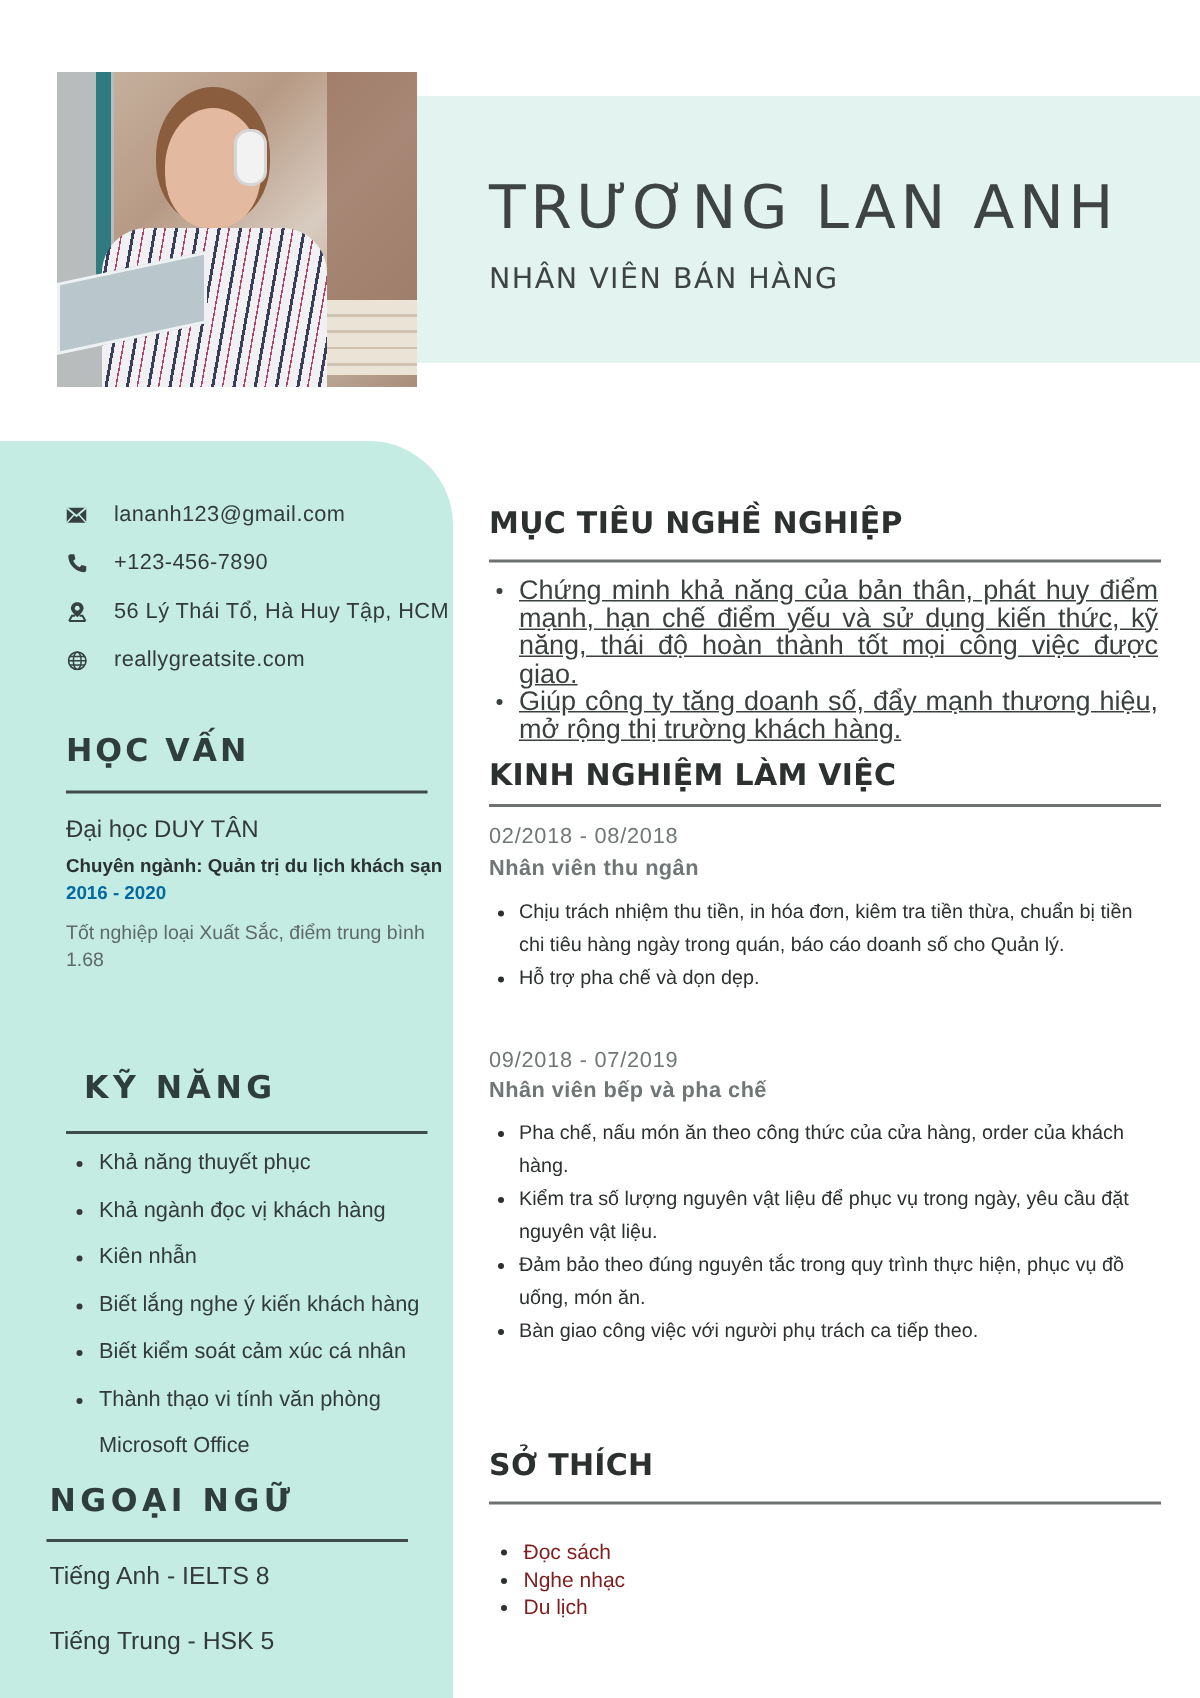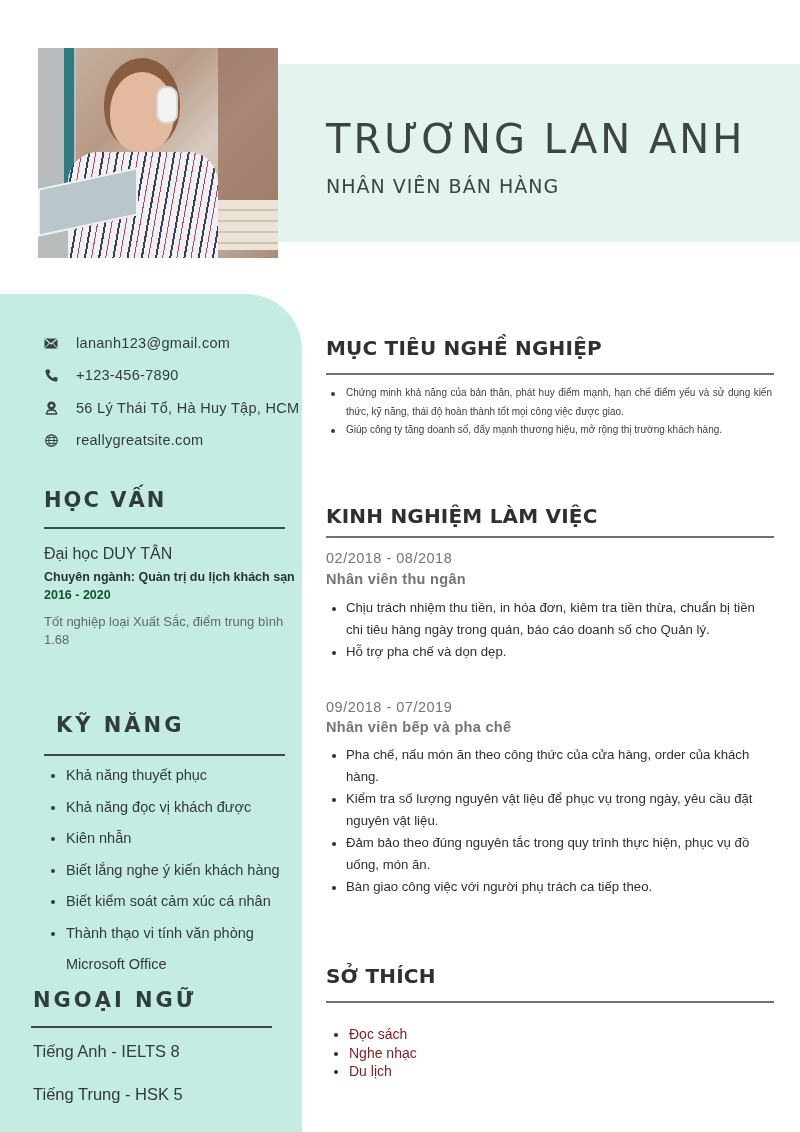--- a/index.html
+++ b/index.html
@@ -39,34 +39,34 @@
   }
   .contact-row { position: absolute; left: 44px; display: flex; align-items: center; font-size: 14px; color: #333b3a; font-family: "Liberation Sans", sans-serif; }
   .contact-row .ico { width: 14px; height: 14px; margin-right: 18px; display: inline-flex; align-items: center; justify-content: center; color: #364241; }
   .contact-row .txt { font-size: 14.5px; letter-spacing: .3px; }
 
   .side-title { position: absolute; font-family: "DejaVu Sans", sans-serif; color: #2f3e3c; letter-spacing: 2px; }
   .side-rule { position: absolute; height: 1.5px; background: #3f4b4a; }
 
   .edu-school { position: absolute; left: 44px; top: 545px; font-size: 16px; color: #333b3a; font-family: "Liberation Sans", sans-serif; }
   .edu-major { position: absolute; left: 44px; top: 570px; font-size: 12.5px; font-weight: bold; color: #2a3231; font-family: "Liberation Sans", sans-serif; }
-  .edu-years { position: absolute; left: 44px; top: 588px; font-size: 12.5px; font-weight: bold; color: #14532d; font-family: "Liberation Sans", sans-serif; }
+  .edu-years { position: absolute; left: 44px; top: 588px; font-size: 12.5px; font-weight: bold; color: #0369a1; font-family: "Liberation Sans", sans-serif; }
   .edu-note { position: absolute; left: 44px; top: 613px; width: 240px; font-size: 13px; line-height: 18px; color: #5f6a68; font-family: "Liberation Sans", sans-serif; }
 
   .skills { position: absolute; left: 48px; top: 760px; width: 250px; list-style: none; font-family: "Liberation Sans", sans-serif; font-size: 14.5px; color: #333b3a; }
   .skills li { position: relative; padding-left: 18px; line-height: 31.5px; }
   .skills li::before { content: ""; position: absolute; left: 3px; top: 14px; width: 4px; height: 4px; border-radius: 50%; background: #333b3a; }
   .skills li .cont { display: block; }
 
   .lang { position: absolute; left: 33px; font-size: 16.5px; color: #333b3a; font-family: "Liberation Sans", sans-serif; }
 
   .main-title { position: absolute; left: 326px; font-family: "DejaVu Sans", sans-serif; font-size: 20px; color: #2c3130; letter-spacing: .2px; }
   .main-rule { position: absolute; left: 326px; width: 448px; height: 1.5px; background: #6e7372; }
 
-  .objective { position: absolute; left: 328px; top: 384px; width: 444px; list-style: none; font-family: "Liberation Sans", sans-serif; font-size: 10px; line-height: 18.5px; color: #3a403f; }
+  .objective { position: absolute; left: 328px; top: 384px; width: 444px; list-style: none; font-family: "Liberation Sans", sans-serif; font-size: 18px; line-height: 18.5px; color: #3a403f; text-decoration: underline; }
   .objective li { position: relative; padding-left: 18px; text-align: justify; }
   .objective li::before { content: ""; position: absolute; left: 3px; top: 8px; width: 4px; height: 4px; border-radius: 50%; background: #3a403f; }
 
   .job-date { position: absolute; left: 326px; font-size: 14.5px; color: #6f7675; font-family: "Liberation Sans", sans-serif; letter-spacing: .5px; }
   .job-title { position: absolute; left: 326px; font-size: 14.5px; font-weight: bold; color: #6f7675; font-family: "Liberation Sans", sans-serif; letter-spacing: .3px; }
   .job-list { position: absolute; left: 328px; width: 444px; list-style: none; font-family: "Liberation Sans", sans-serif; font-size: 13.2px; line-height: 22px; color: #2c3130; }
   .job-list li { position: relative; padding-left: 18px; }
   .job-list li::before { content: ""; position: absolute; left: 4px; top: 10px; width: 4px; height: 4px; border-radius: 50%; background: #2c3130; }
 
   .hobbies { position: absolute; left: 332px; top: 1025px; list-style: none; font-family: "Liberation Sans", sans-serif; font-size: 14px; line-height: 18.5px; color: #7f1d1d; }
@@ -137,21 +137,21 @@
 <div class="side-rule" style="left:44px; top:527px; width:241px;"></div>
 <div class="edu-school">Đại học DUY TÂN</div>
 <div class="edu-major">Chuyên ngành: Quản trị du lịch khách sạn</div>
 <div class="edu-years">2016 - 2020</div>
 <div class="edu-note">Tốt nghiệp loại Xuất Sắc, điểm trung bình 1.68</div>
 
 <h2 class="side-title" style="left:44px; top:713px; font-size:21px; letter-spacing:3px;margin-left:12px;">KỸ NĂNG</h2>
 <div class="side-rule" style="left:44px; top:754px; width:241px;"></div>
 <ul class="skills">
   <li>Khả năng thuyết phục</li>
-  <li>Khả năng đọc vị khách được</li>
+  <li>Khả ngành đọc vị khách hàng</li>
   <li>Kiên nhẫn</li>
   <li>Biết lắng nghe ý kiến khách hàng</li>
   <li>Biết kiểm soát cảm xúc cá nhân</li>
   <li><span>Thành thạo vi tính văn phòng</span><span class="cont">Microsoft Office</span></li>
 </ul>
 
 <h2 class="side-title" style="left:33px; top:988px; font-size:21px; letter-spacing:3px;">NGOẠI NGỮ</h2>
 <div class="side-rule" style="left:31px; top:1026px; width:241px;"></div>
 <div class="lang" style="top:1042px;">Tiếng Anh - IELTS 8</div>
 <div class="lang" style="top:1085px;">Tiếng Trung - HSK 5</div>

